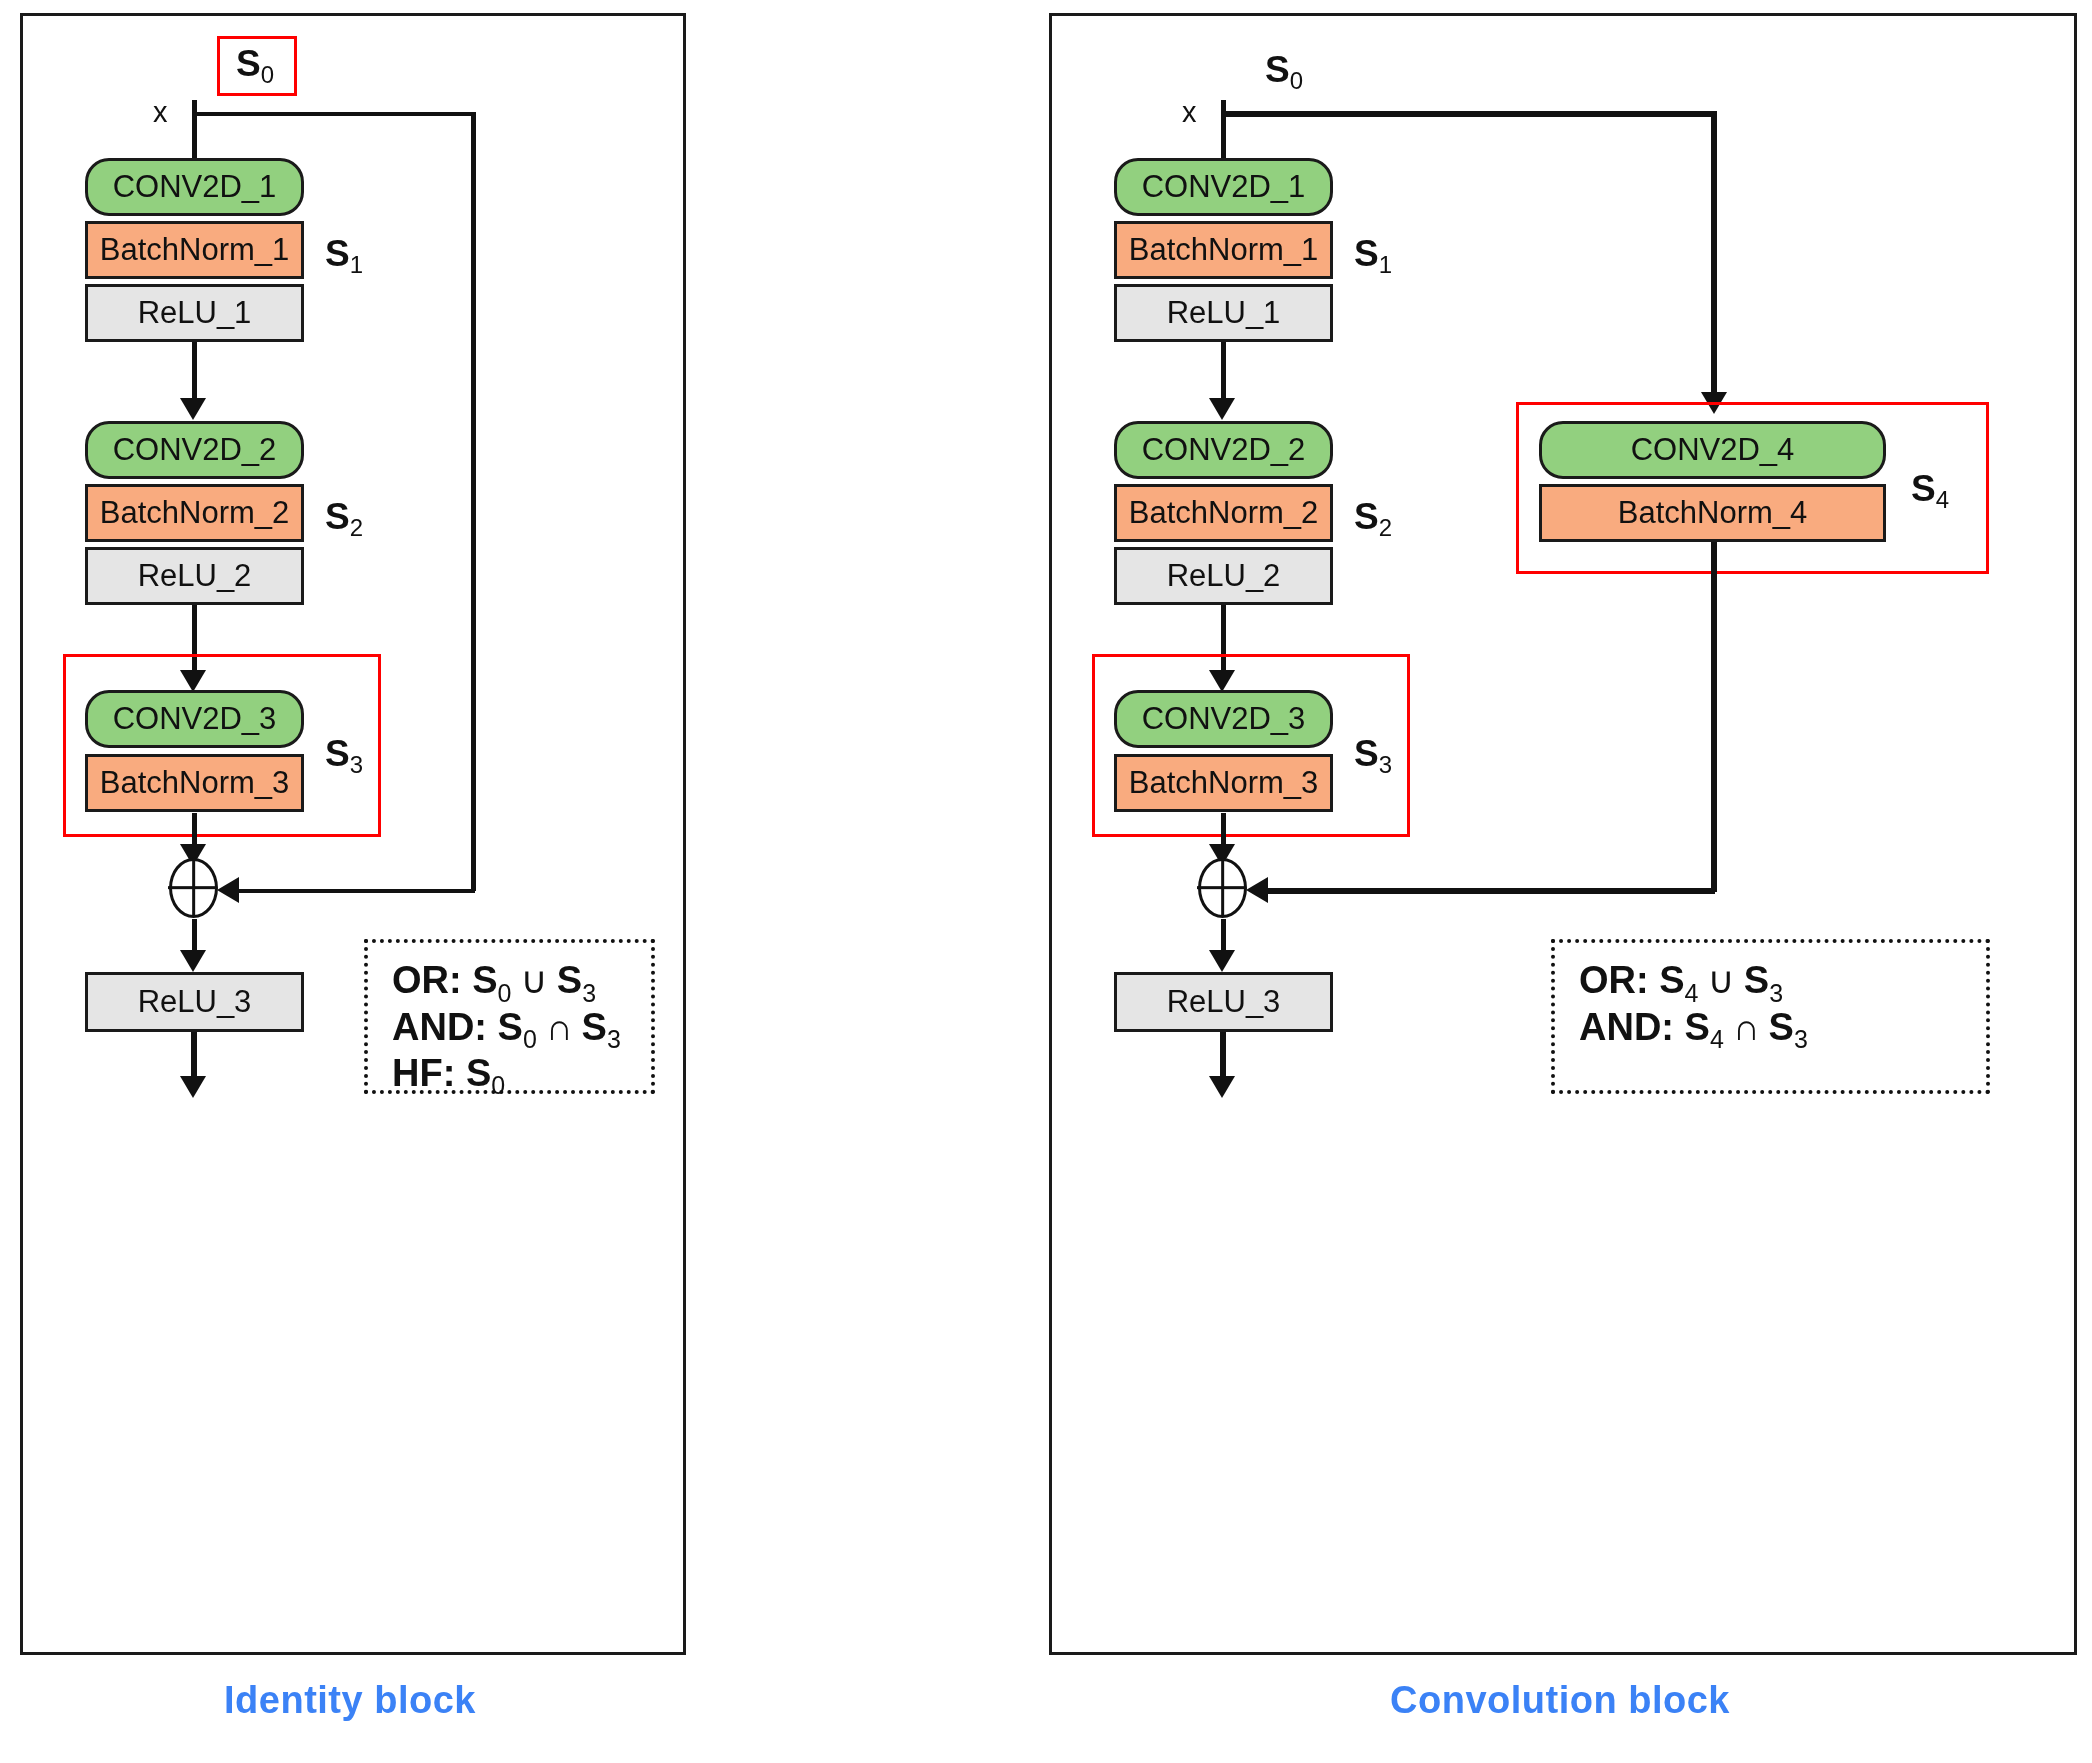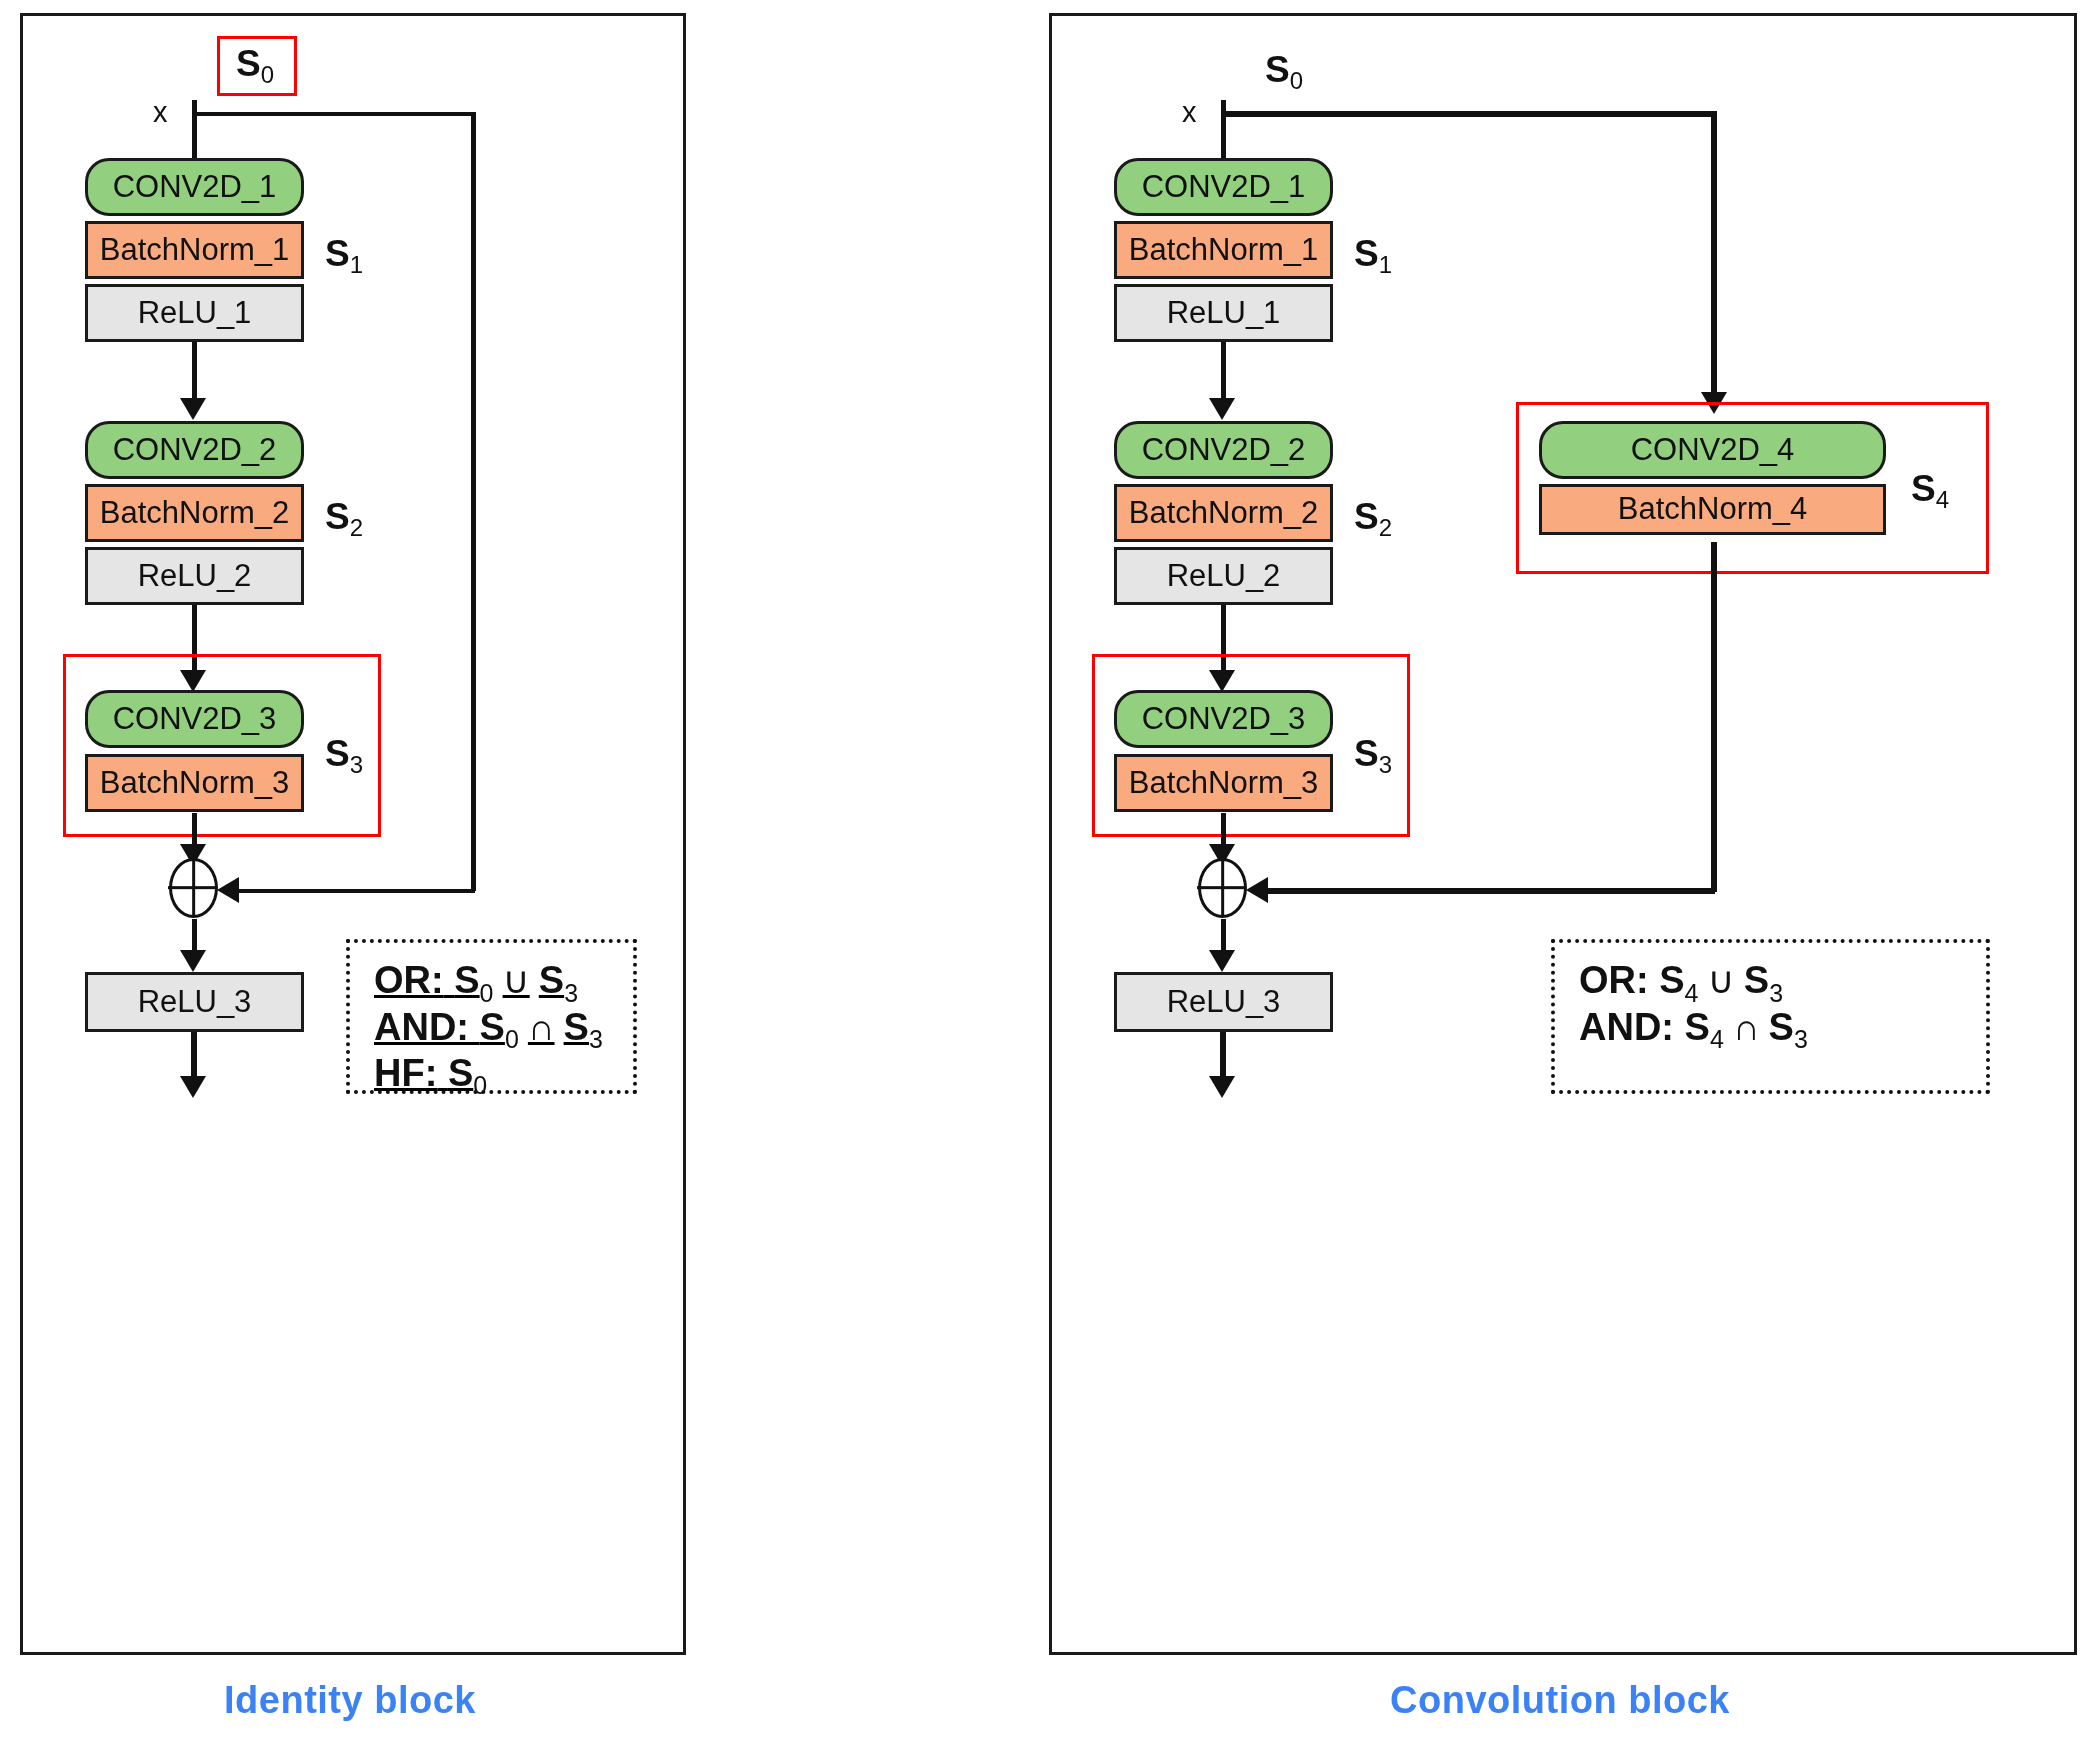--- a/index.html
+++ b/index.html
@@ -107,21 +107,21 @@
   <div class="oplus" style="left:146px;top:842px;"></div>
 
   <div class="vline" style="left:169px;top:903px;height:44px;"></div>
   <div class="arrowdown" style="left:157px;top:934px;"></div>
 
   <div class="layer relu" style="left:62px;top:956px;width:219px;height:60px;">ReLU_3</div>
 
   <div class="vline thick" style="left:168px;top:1016px;height:57px;"></div>
   <div class="arrowdown" style="left:157px;top:1060px;"></div>
 
-  <div class="legend" style="left:323px;top:923px;width:291px;height:155px;text-decoration:underline;">
+  <div class="legend" style="left:341px;top:923px;width:291px;height:155px;">
     <div class="legend-row">
       <span>OR:</span>
       <span>S</span><sub>0</sub><span class="op">∪</span><span>S</span><sub>3</sub>
     </div>
     <div class="legend-row">
       <span>AND:</span>
       <span>S</span><sub>0</sub><span class="op">∩</span><span>S</span><sub>3</sub>
     </div>
     <div class="legend-row">
       <span>HF:</span>
@@ -159,21 +159,21 @@
   <div class="layer relu" style="left:62px;top:531px;width:219px;height:58px;">ReLU_2</div>
   <div class="slabel" style="left:302px;top:480px;">
     <span>S</span><sub>2</sub>
   </div>
 
   <div class="vline" style="left:169px;top:589px;height:71px;"></div>
   <div class="arrowdown" style="left:157px;top:654px;"></div>
 
   <div class="redbox" style="left:464px;top:386px;width:473px;height:172px;"></div>
   <div class="layer conv" style="left:487px;top:405px;width:347px;height:58px;">CONV2D_4</div>
-  <div class="layer bn" style="left:487px;top:468px;width:347px;height:51px;">BatchNorm_4</div>
+  <div class="layer bn" style="left:487px;top:468px;width:347px;height:58px;">BatchNorm_4</div>
   <div class="slabel" style="left:859px;top:452px;">
     <span>S</span><sub>4</sub>
   </div>
 
   <div class="vline thick" style="left:659px;top:526px;height:350px;"></div>
   <div class="hline thick" style="left:203px;top:872px;width:460px;"></div>
   <div class="arrowleft" style="left:194px;top:861px;"></div>
 
   <div class="redbox" style="left:40px;top:638px;width:318px;height:183px;"></div>
   <div class="layer conv" style="left:62px;top:674px;width:219px;height:58px;">CONV2D_3</div>

